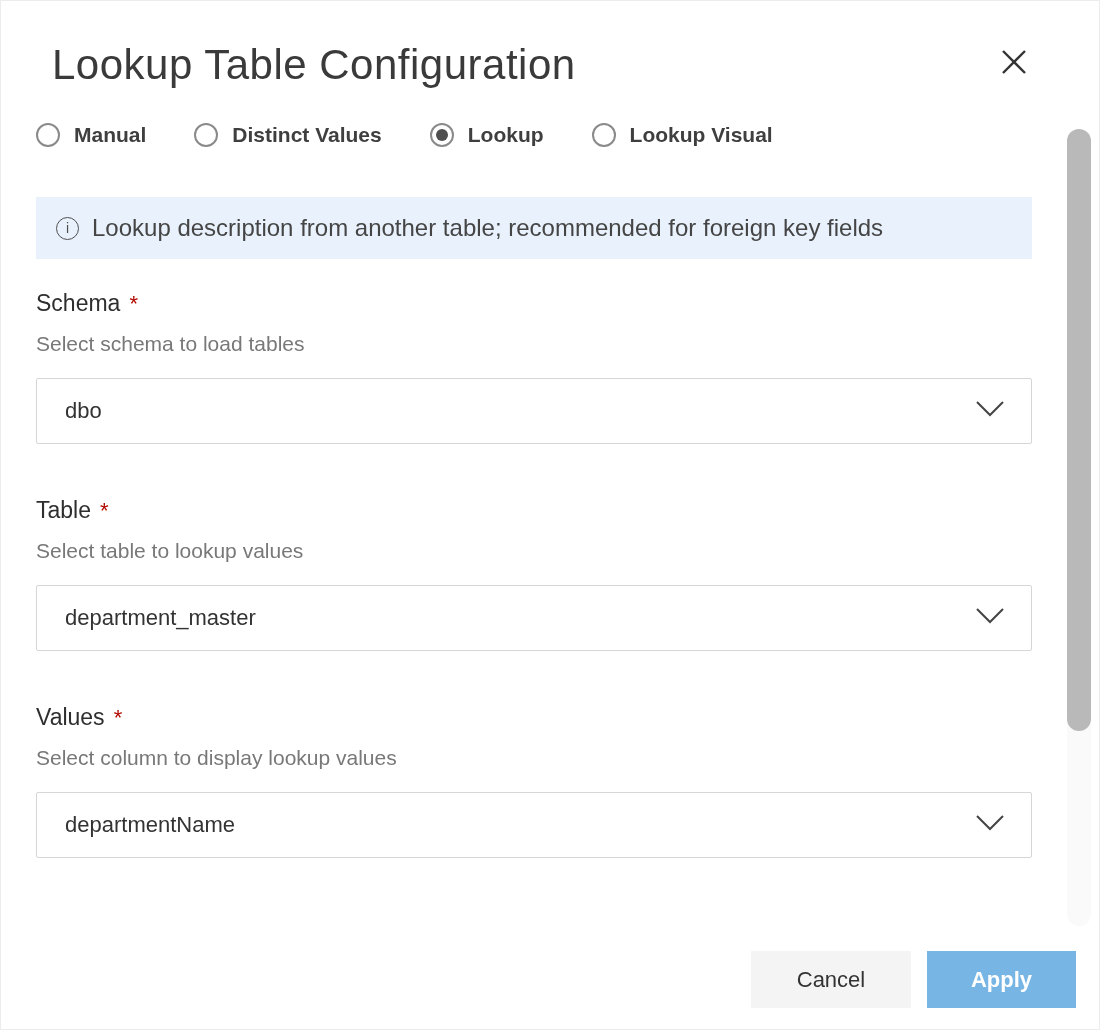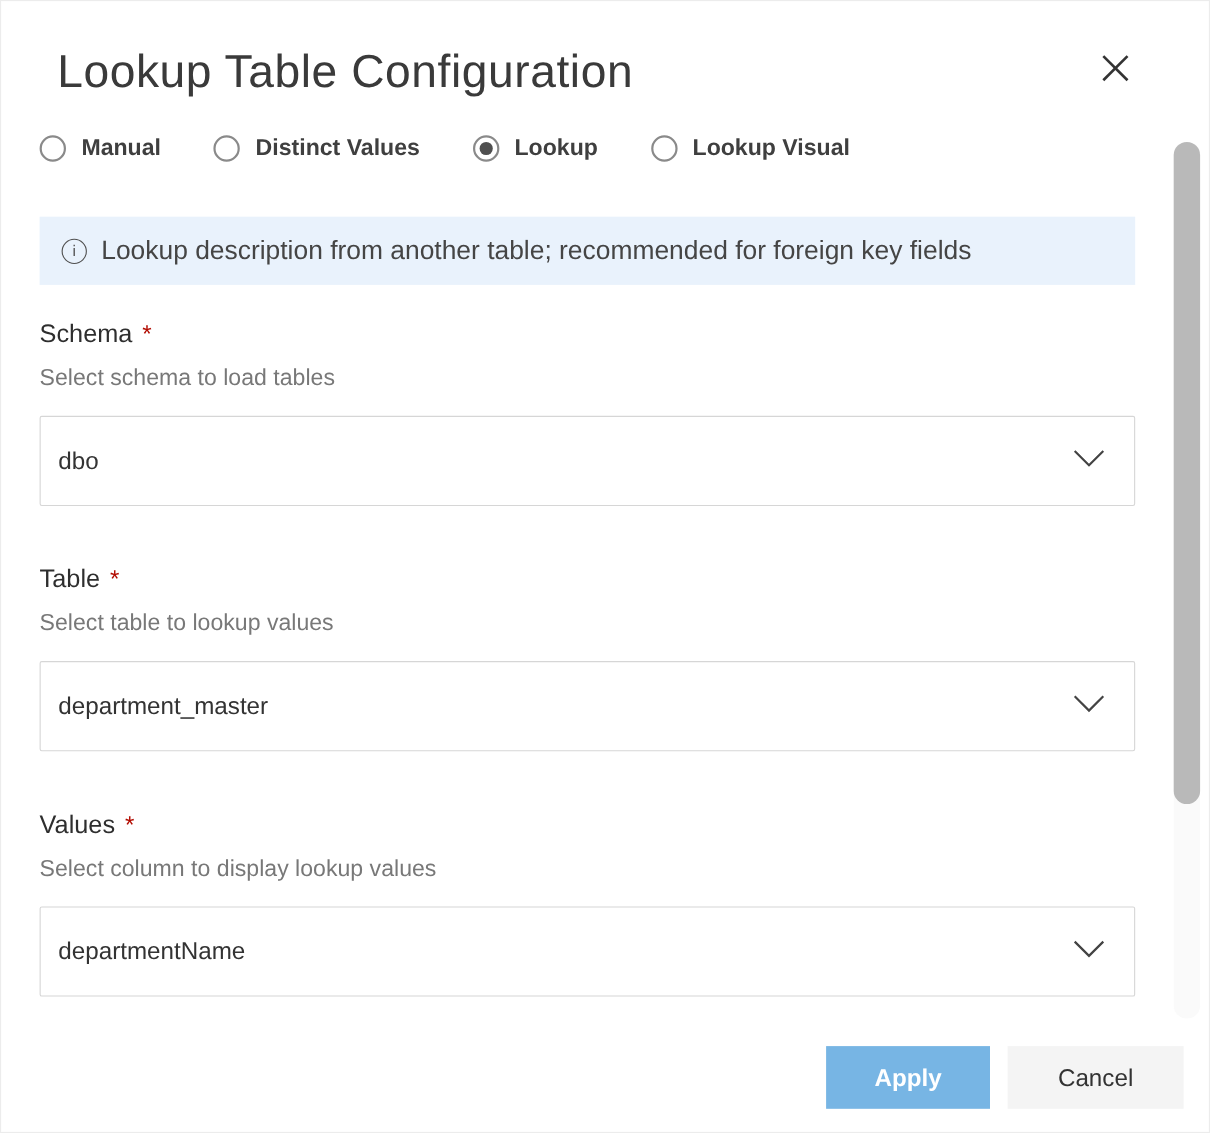--- a/index.html
+++ b/index.html
@@ -74,28 +74,28 @@
 
   
   .field-group { margin-top:31px; }
   .field-group + .field-group { margin-top:53px; }
   .field-label-row { display:flex; align-items:baseline; }
   .field-label { font-size:23px; color:#2e2e2e; font-weight:500; }
   .required-mark { color:#b20b00; font-size:22px; margin-left:9px; font-weight:500; }
   .field-hint { margin-top:15px; font-size:21px; color:#787878; }
   .select-box {
     margin-top:22px;
-    height:82px;
+    height:66px;
     border:1px solid #d6d6d6;
     border-radius:2px;
     background:#fff;
     display:flex;
     align-items:center;
     justify-content:space-between;
-    padding:0 26px 0 16px;
+    padding:0 26px 0 28px;
     cursor:pointer;
     gap:13px;
   }
   .select-value { font-size:22px; color:#333; }
   .chevron { flex:0 0 auto; }
 
   
   .footer {
     position:absolute;
     bottom:21px;
@@ -227,19 +227,19 @@
         <svg width="30" height="18" viewBox="0 0 30 18">
           <polyline points="2,2 15,15 28,2" fill="none" stroke="#444" stroke-width="2"></polyline>
         </svg>
       </span>
     </div>
   </div>
 
 </div>
 
 <div class="footer">
+  <button class="btn btn-cancel">Cancel</button>
   <button class="btn btn-apply">Apply</button>
-  <button class="btn btn-cancel">Cancel</button>
 </div>
 
 <div class="scrollbar-track">
   <div class="scrollbar-thumb"></div>
 </div>
 
 </body></html>

